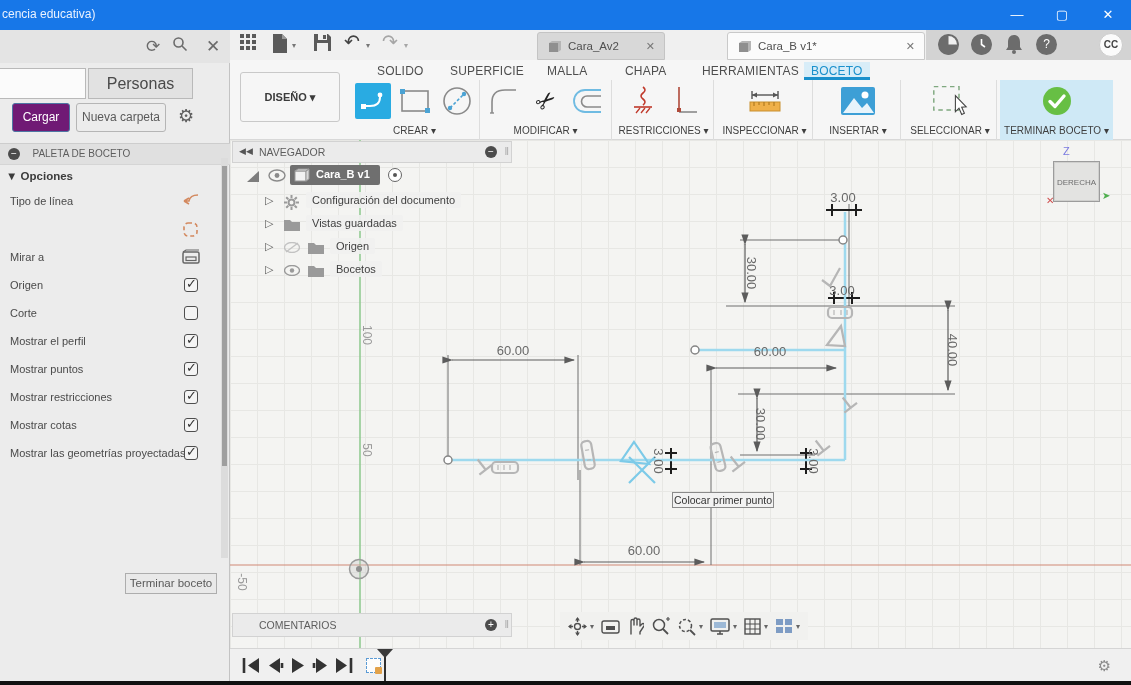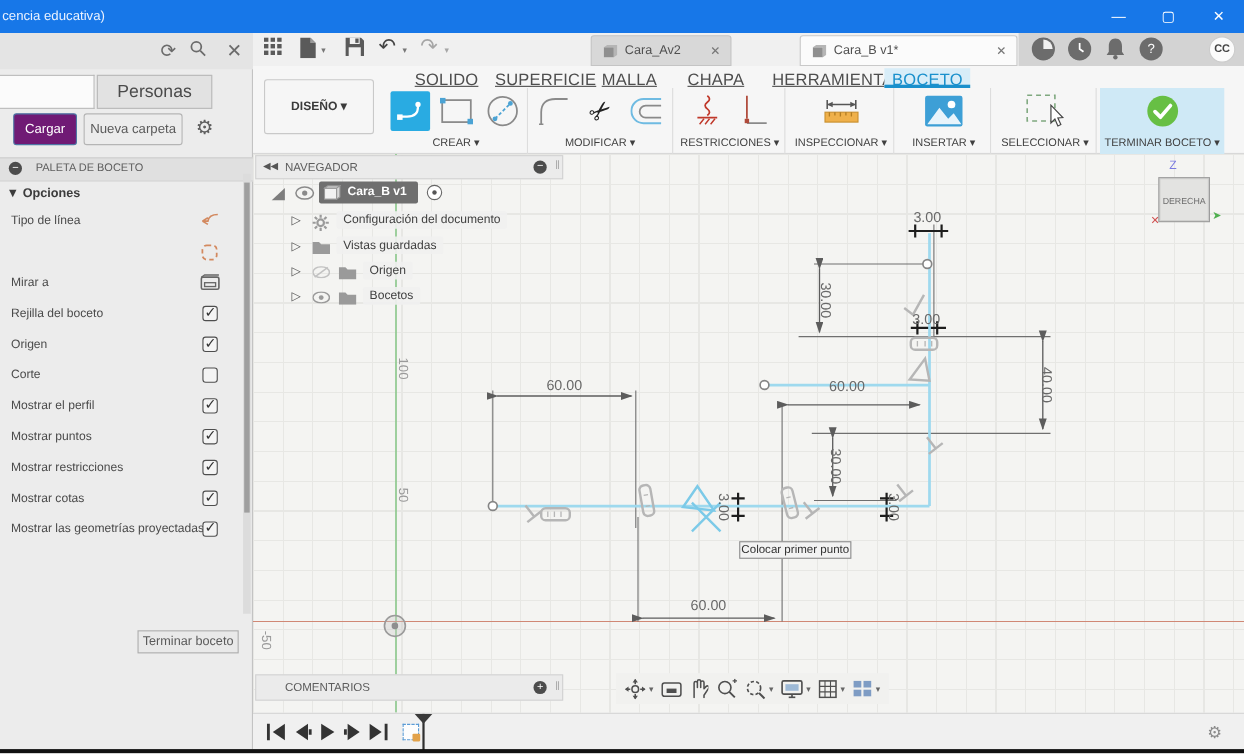--- a/index.html
+++ b/index.html
@@ -45,21 +45,21 @@
   .doctab { position:absolute; top:2px; height:28px; font-size:11.5px; color:#4f4f4f; border-radius:3px 3px 0 0; }
   .doctab .cube { position:absolute; left:10px; top:7px; }
   .doctab .dt-label { position:absolute; left:30px; top:7px; }
   .doctab .dt-close { position:absolute; right:9px; top:7px; color:#777; font-size:11px; }
   #righticons { position:absolute; right:0; top:0; width:205px; height:30px; background:#d3d3d3; }
   .circ-icon { position:absolute; top:4px; width:21px; height:21px; border-radius:50%; background:#6c6c6c; color:#fff; text-align:center; line-height:21px; font-size:12px; }
   #avatar { position:absolute; right:8px; top:3px; width:24px; height:24px; border-radius:50%; background:#fbfbfb; border:1px solid #ccc; color:#444; font-size:10px; font-weight:bold; text-align:center; line-height:22px; }
 
   
   #ribbon { position:absolute; left:230px; top:60px; width:901px; height:80px; background:#f6f6f6; border-bottom:1px solid #d8d8d8; }
-  .rtab { position:absolute; top:2px; height:18px; font-size:15px; color:#4e4e4e; letter-spacing:.2px; padding:2px 7px;text-decoration:underline; }
+  .rtab { position:absolute; top:2px; height:18px; font-size:12px; color:#4e4e4e; letter-spacing:.2px; padding:2px 7px; }
   .rtab.active { background:#d8edf8; color:#1a90cc; border-bottom:3px solid #1a90cc; }
   #diseno-btn { position:absolute; left:10px; top:12px; width:100px; height:50px; border:1px solid #c9c9c9; border-radius:3px; background:#f6f6f6; text-align:center; font-size:11px; font-weight:bold; color:#3b3b3b; line-height:48px; }
   .rgroup { position:absolute; top:20px; height:60px; border-right:1px solid #ddd; }
   .rgroup .glabel { position:absolute; bottom:4px; width:100%; text-align:center; font-size:10px; color:#3f3f3f; }
   .rgroup .gicons { position:absolute; top:2px; width:100%; display:flex; justify-content:center; gap:6px; align-items:center; height:38px; }
   #grp-terminar { background:#cfe9f6; border-right:none; }
   .toolbox { width:36px; height:36px; display:flex; align-items:center; justify-content:center; }
   .toolbox.active { background:#29abe2; border-radius:2px; }
 
   
@@ -168,26 +168,20 @@
           </span>
         </div>
         <div class="opt-row">
           <span class="opt-label">Mirar a</span>
           <span class="opt-ctrl">
             <svg width="18" height="15" viewBox="0 0 18 15">
               <rect x="1" y="3" width="16" height="11" rx="1.5" fill="none" stroke="#666" stroke-width="1.5"></rect>
               <rect x="4" y="8" width="10" height="3.5" fill="none" stroke="#666" stroke-width="1.2"></rect>
               <path d="M1,3 L4,1 H17" fill="none" stroke="#666" stroke-width="1.2"></path>
             </svg>
-          </span>
-        </div>
-        <div class="opt-row">
-          <span class="opt-label">Rejilla del boceto</span>
-          <span class="opt-ctrl">
-            <span class="cb checked" style="display: block;"></span>
           </span>
         </div>
         <div class="opt-row">
           <span class="opt-label">Origen</span>
           <span class="opt-ctrl">
             <span class="cb checked" style="display: block;"></span>
           </span>
         </div>
         <div class="opt-row">
           <span class="opt-label">Corte</span>

